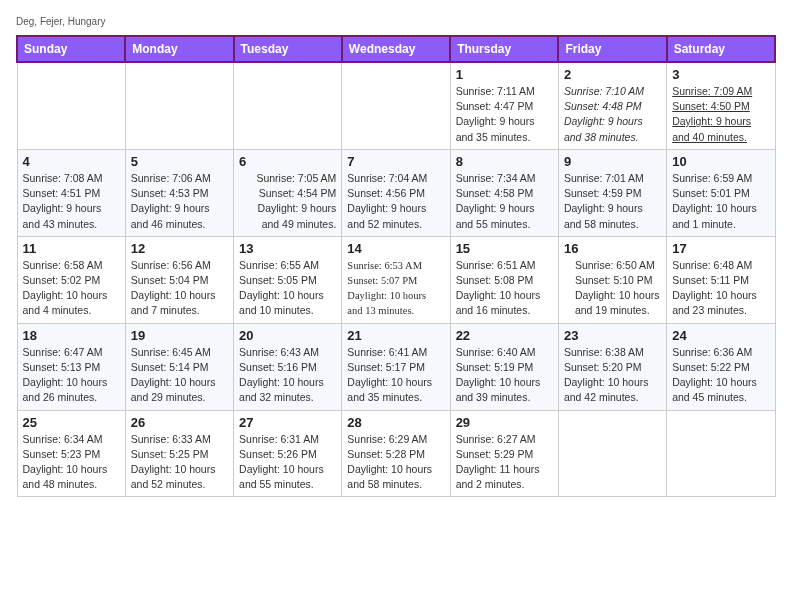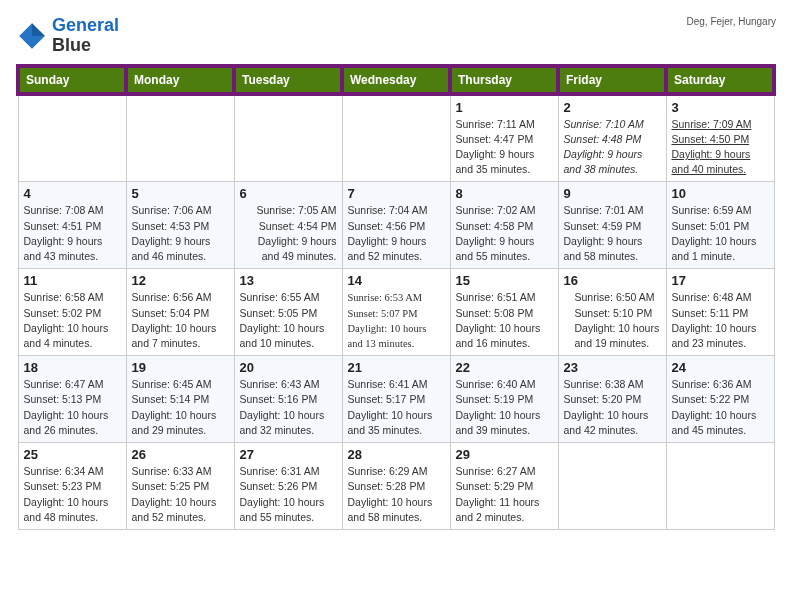--- a/index.html
+++ b/index.html
@@ -45,27 +45,27 @@
     .location {
       font-size: 10px;
       color: #555;
     }
     .calendar {
       width: 100%;
       border-collapse: collapse;
       font-size: 11px;
     }
     .calendar th {
-      background-color: #4d7c0f;
+      background-color: #8b5cf6;
       color: #fff;
       text-align: left;
       padding: 5px 6px;
       font-size: 12px;
       font-weight: bold;
-      border: 4px solid #701a75;
+      border: 2px solid #701a75;
     }
     .calendar td {
       border: 1px solid #ccc;
       vertical-align: top;
       padding: 4px 5px;
       width: 108px;
       min-height: 80px;
       background: #fff;
     }
     .calendar tr:nth-child(even) td {
@@ -84,30 +84,20 @@
       line-height: 1.45;
     }
     .empty-cell {
       background: #fff !important;
     }
   </style>
 </head>
 <body>
 
 <div class="header">
-  <div class="logo">
-    <svg class="logo-icon" viewBox="0 0 40 40">
-      <polygon points="20,4 36,20 20,36 4,20" fill="#2575c4"></polygon>
-      <polygon points="20,4 36,20 20,20" fill="#1a5a9e"></polygon>
-    </svg>
-    <div class="logo-text">
-      <div><span>General</span></div>
-      <div>Blue</div>
-    </div>
-  </div>
   <div class="title-block">
     <div class="location">Deg, Fejer, Hungary</div>
   </div>
 </div>
 
 <table class="calendar">
   <thead>
     <tr>
     <th>Sunday</th>
         <th>Monday</th>
@@ -170,21 +160,21 @@
         </td>
         <td>
           <span class="day-number">7</span>
           <div class="day-info" style="white-space: pre-line;">Sunrise: 7:04 AM
 Sunset: 4:56 PM
 Daylight: 9 hours
 and 52 minutes.</div>
         </td>
         <td>
           <span class="day-number">8</span>
-          <div class="day-info" style="white-space: pre-line;">Sunrise: 7:02 AM
+          <div class="day-info" style="white-space: pre-line;">Sunrise: 7:34 AM
 Sunset: 4:58 PM
 Daylight: 9 hours
 and 55 minutes.</div>
         </td>
         <td>
           <span class="day-number">9</span>
           <div class="day-info" style="white-space: pre-line;">Sunrise: 7:01 AM
 Sunset: 4:59 PM
 Daylight: 9 hours
 and 58 minutes.</div>

